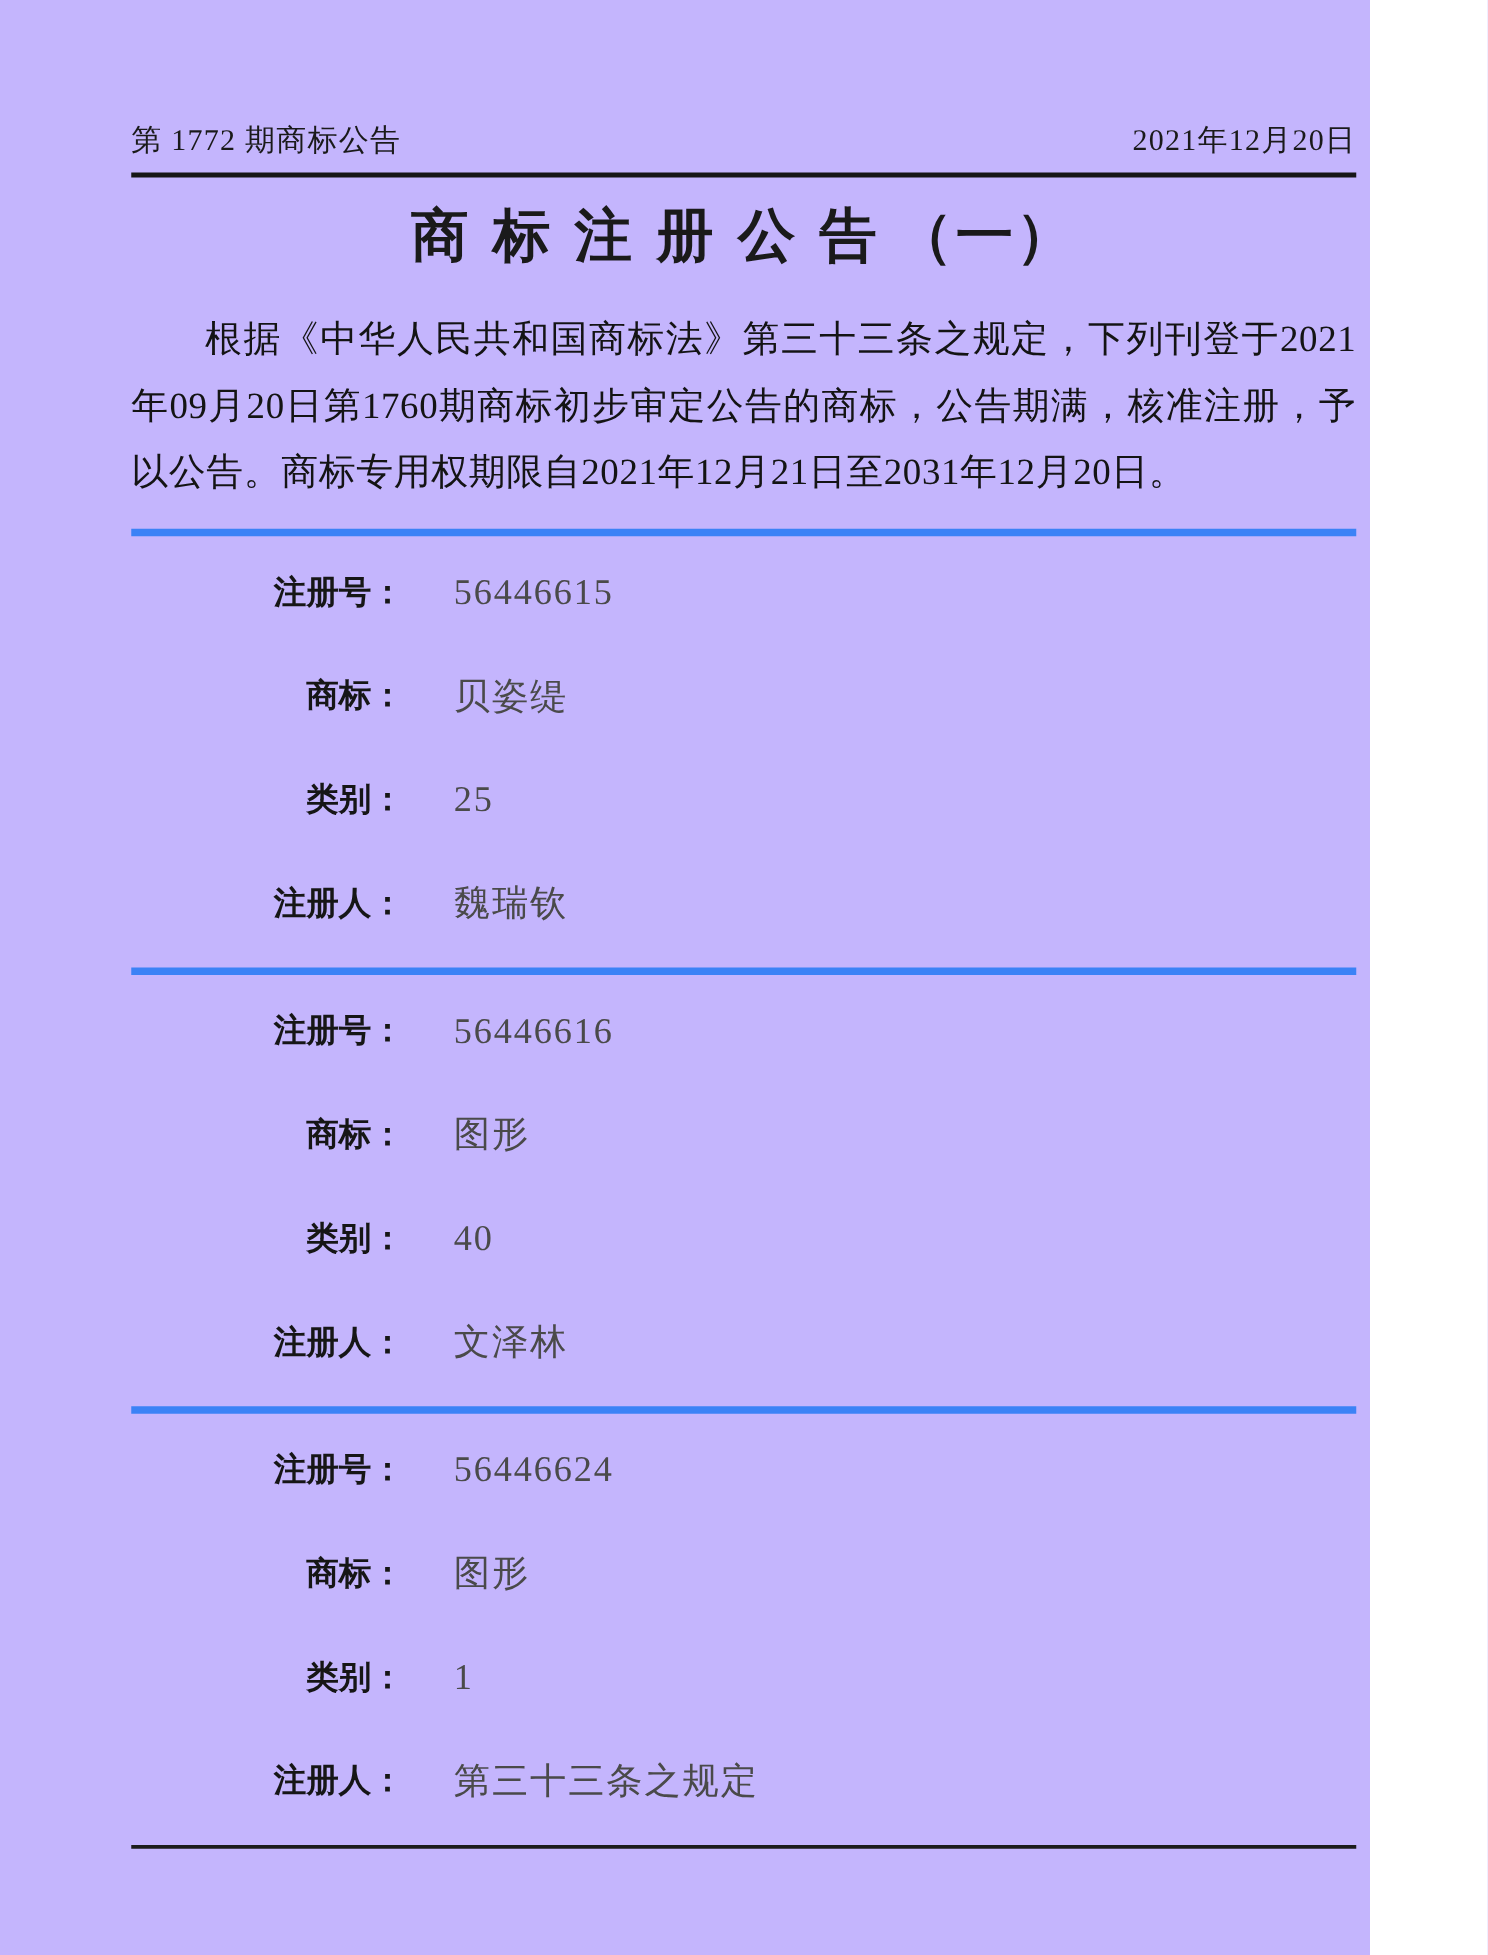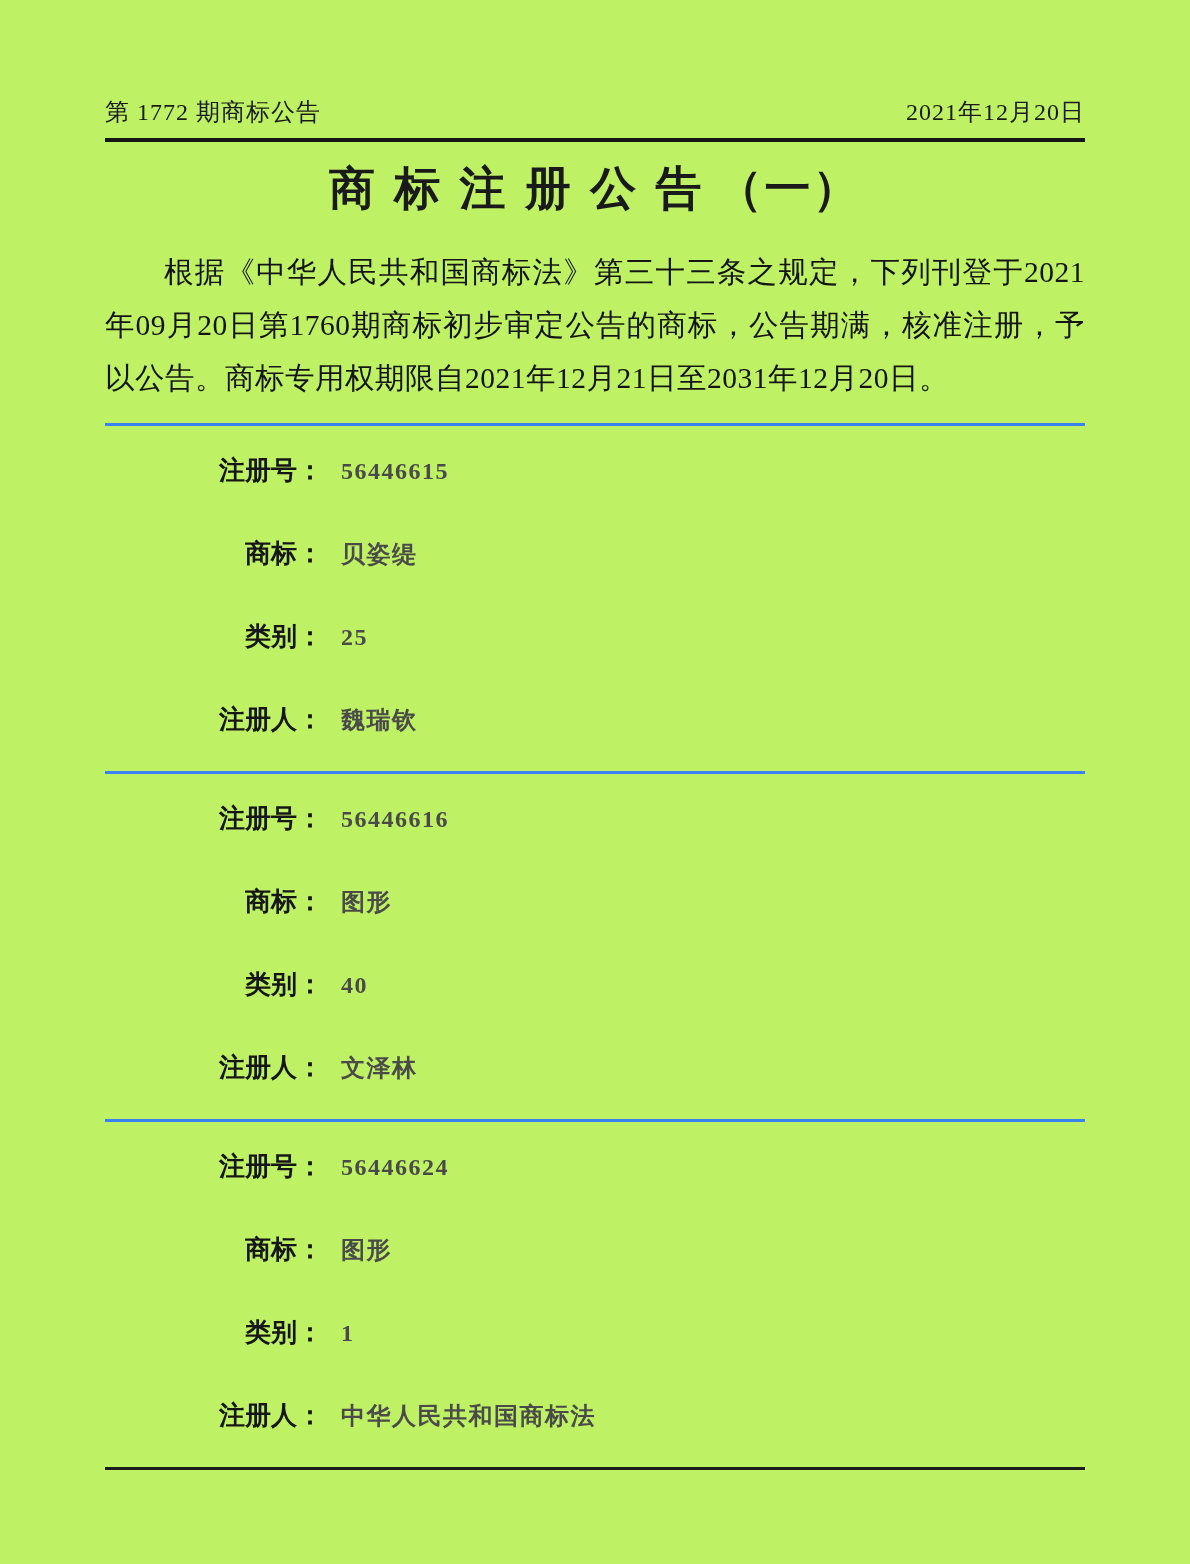--- a/index.html
+++ b/index.html
@@ -6,23 +6,23 @@
   html, body { background: #ffffff; }
   body {
     width: 1190px;
     height: 1564px;
     overflow: hidden;
     font-family: "Liberation Serif", "DejaVu Serif", serif;
     color: #1a1a1a;
   }
   .page {
     position: relative;
-    width: 1190px;
+    width: 1096px;
     height: 1564px;
-    background: #bef264;
+    background: #c4b5fd;
   }
   .content {
     margin: 0 105px;
     width: 980px;
   }
   
   .header {
     padding-top: 96px;
     display: flex;
     justify-content: space-between;
@@ -52,45 +52,44 @@
     line-height: 1.8;
     text-align: justify;
     text-justify: inter-character;
     text-indent: 2em;
     letter-spacing: 0.5px;
     color: #141414;
   }
   
   .records { margin-top: 18px; }
   .record {
-    border-top: 3px solid #3b82f6;
+    border-top: 6px solid #3b82f6;
     padding-top: 28px;
   }
   .row {
     display: flex;
     align-items: flex-start;
     margin-bottom: 49px;
     line-height: 34px;
   }
   .row:last-child { margin-bottom: 34px; }
   .record:last-of-type .row:last-child { margin-bottom: 20px; }
   .row-label {
     width: 218px;
     text-align: right;
     font-weight: bold;
     font-size: 26px;
     color: #161616;
     flex: none;
   }
   .row-value {
-    margin-left: 18px;
-    font-size: 24px;
+    margin-left: 40px;
+    font-size: 29px;
     color: #4a4a4a;
     letter-spacing: 1.5px;
-    font-weight: bold;
   }
   .row-value .value-en {
     display: block;
     margin-top: 6px;
     letter-spacing: 0.5px;
     color: #3d3d3d;
   }
   .value-en:empty { display: none !important; }
   .final-rule { border-top: 3px solid #1c1c1c; }
 </style>
@@ -167,21 +166,21 @@
           <span class="row-label">商标：</span>
           <span class="row-value">图形</span>
         </div>
         <div class="row">
           <span class="row-label">类别：</span>
           <span class="row-value">1</span>
         </div>
         <div class="row">
           <span class="row-label">注册人：</span>
           <span class="row-value">
-            <span>中华人民共和国商标法</span>
+            <span>第三十三条之规定</span>
           </span>
         </div>
       </div>
 
       <div class="final-rule"></div>
     </div>
 
   </div>
 </div>
 

